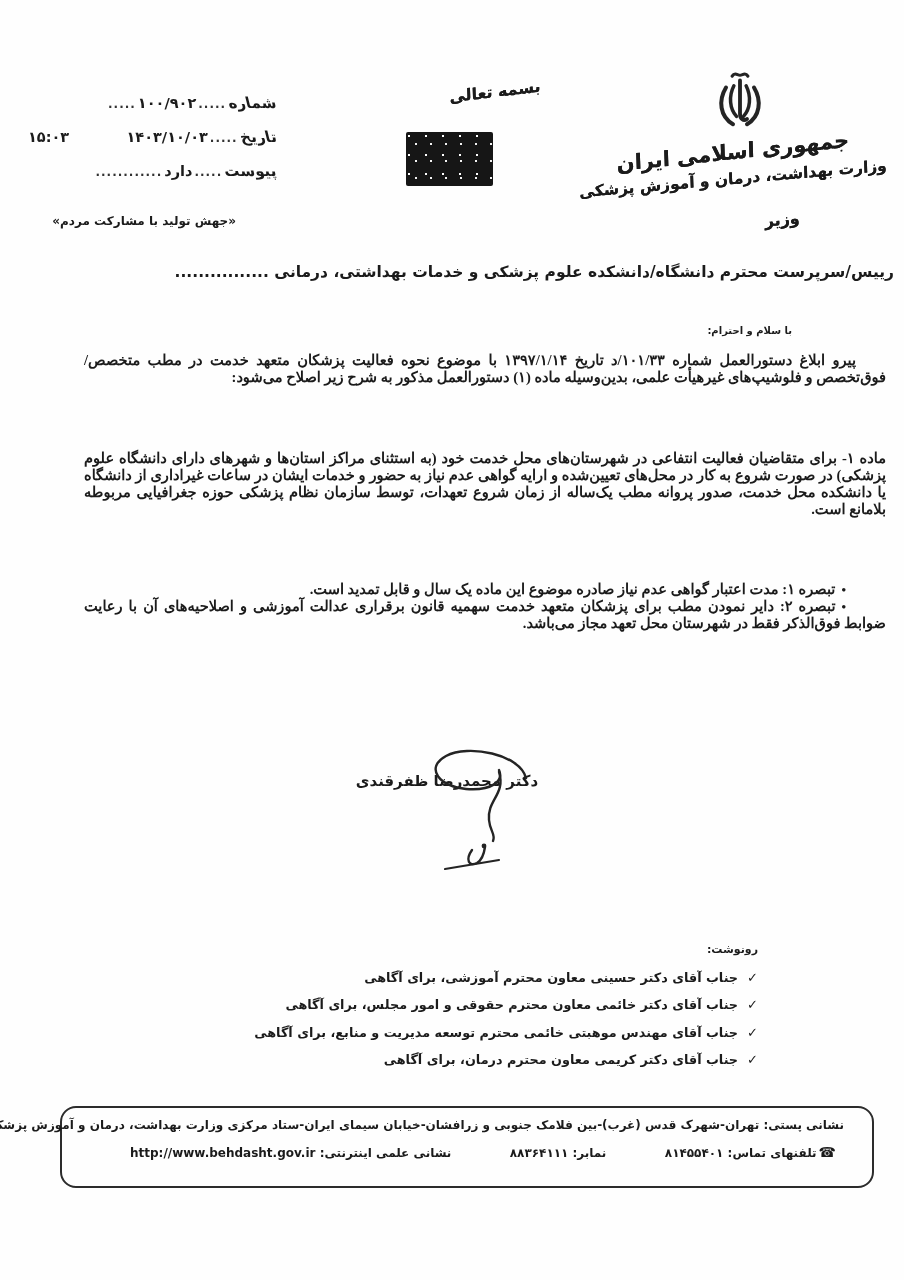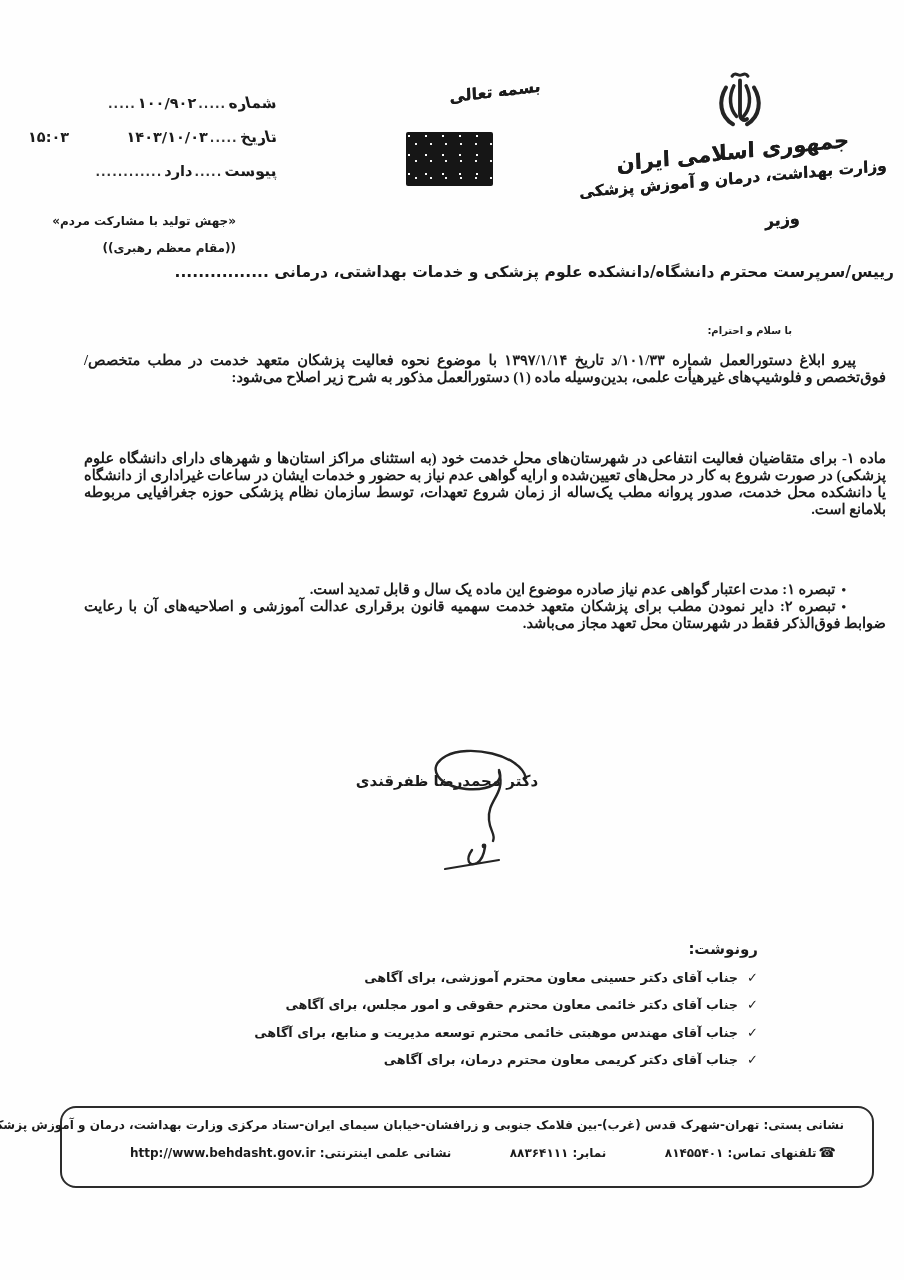--- a/index.html
+++ b/index.html
@@ -41,21 +41,21 @@
   .para1{top:352px;text-indent:30px;}
   .article{top:450px;}
   .notes{top:581px;}
   .note{text-indent:40px;}
   .bullet{font-size:13px;margin-left:6px;}
   
   .sig-name{position:absolute;left:352px;top:772px;width:190px;text-align:center;font-weight:700;font-size:15px;}
   .sig-scribble{position:absolute;left:388px;top:742px;width:170px;height:130px;}
   
   .cc{position:absolute;right:146px;top:936px;text-align:right;font-weight:700;font-size:12.8px;line-height:27.5px;}
-  .cc-label{font-size:15px;}
+  .cc-label{font-size:11px;}
   .cc-item .check{font-size:13px;margin-left:9px;}
   
   .footer-box{
     position:absolute;left:60px;top:1106px;width:814px;height:82px;
     border:2px solid #2c2c2c;border-radius:16px;box-sizing:border-box;
     font-weight:700;font-size:12px;padding:10px 28px 0 28px;
   }
   .footer-address{text-align:center;white-space:nowrap;letter-spacing:-.2px;}
   .footer-row{display:flex;justify-content:space-between;align-items:baseline;margin-top:12px;padding:0 8px;}
   .seg{white-space:nowrap;}
@@ -102,21 +102,20 @@
     <div class="meta-row">
       <span class="meta-label">پیوست</span>
       <span class="meta-dots">.....</span>
       <span class="meta-value">دارد</span>
       <span class="meta-dots">............</span>
     </div>
   </div>
 
   <div class="slogan">
     <div>«جهش تولید با مشارکت مردم»</div>
-    <div>((مقام معظم رهبری))</div>
   </div>
 
   <div class="addressee">رییس/سرپرست محترم دانشگاه/دانشکده علوم پزشکی و خدمات بهداشتی، درمانی ................</div>
   <div class="salutation">با سلام و احترام:</div>
   <div class="body-block para1">پیرو ابلاغ دستورالعمل شماره ۱۰۱/۳۳/د تاریخ ۱۳۹۷/۱/۱۴ با موضوع نحوه فعالیت پزشکان متعهد خدمت در مطب متخصص/فوق‌تخصص و فلوشیپ‌های غیرهیأت علمی، بدین‌وسیله ماده (۱) دستورالعمل مذکور به شرح زیر اصلاح می‌شود:</div>
   <div class="body-block article">ماده ۱- برای متقاضیان فعالیت انتفاعی در شهرستان‌های محل خدمت خود (به استثنای مراکز استان‌ها و شهرهای دارای دانشگاه علوم پزشکی) در صورت شروع به کار در محل‌های تعیین‌شده و ارایه گواهی عدم نیاز به حضور و خدمات ایشان در ساعات غیراداری از دانشگاه یا دانشکده محل خدمت، صدور پروانه مطب یک‌ساله از زمان شروع تعهدات، توسط سازمان نظام پزشکی حوزه جغرافیایی مربوطه بلامانع است.</div>
 
   <div class="body-block notes">
     <div class="note">
       <span class="bullet">•</span><span>تبصره ۱: مدت اعتبار گواهی عدم نیاز صادره موضوع این ماده یک سال و قابل تمدید است.</span>

